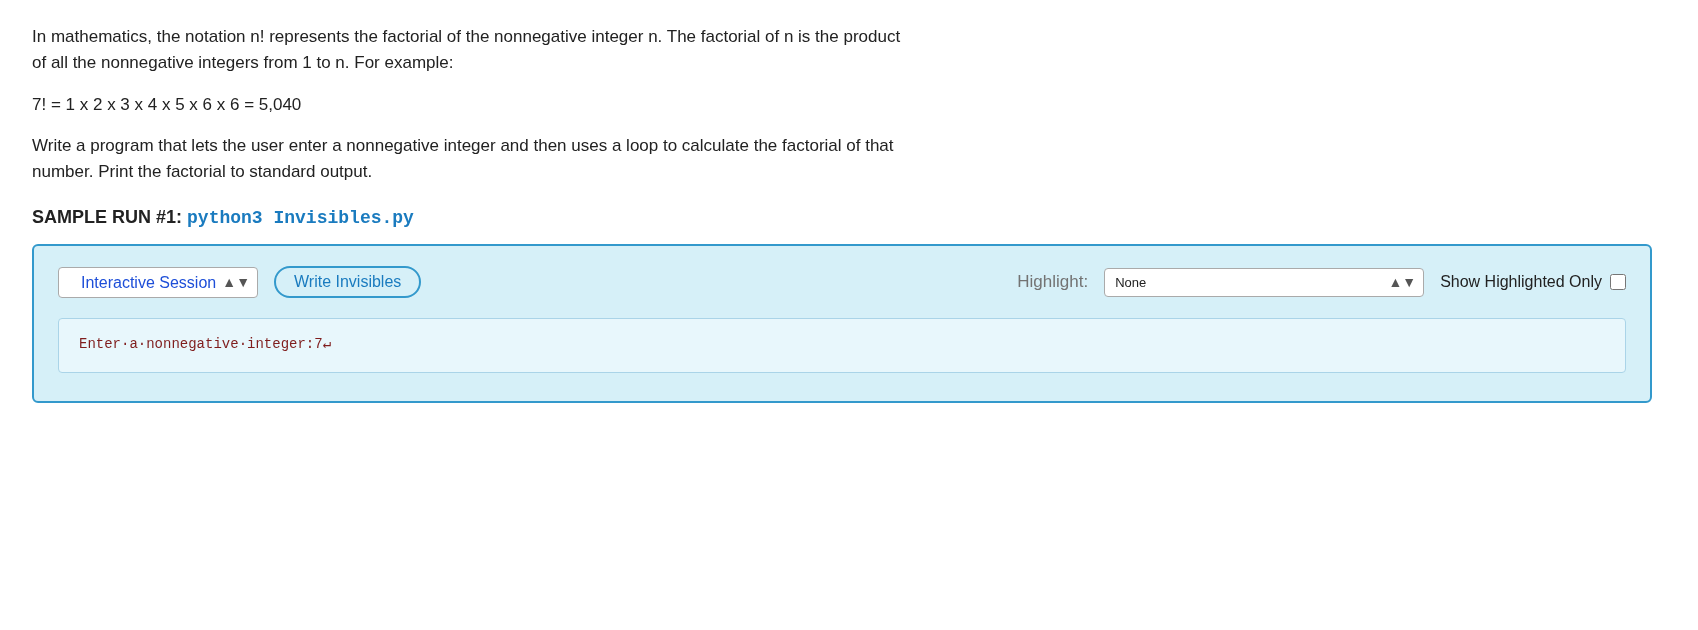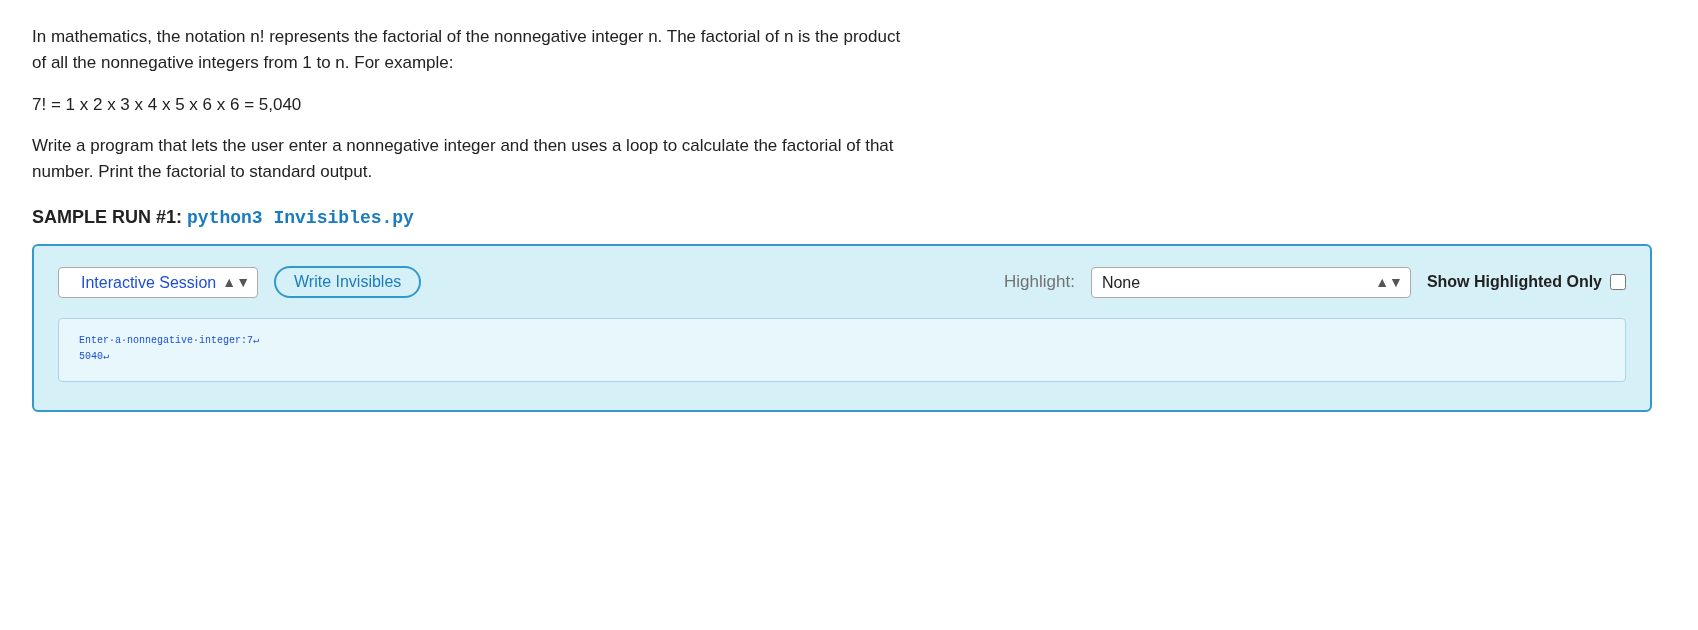--- a/index.html
+++ b/index.html
@@ -113,53 +113,52 @@
       align-items: center;
     }
 
     .highlight-select {
       appearance: none;
       -webkit-appearance: none;
       background: #ffffff;
       border: 1px solid #aaaaaa;
       border-radius: 4px;
       padding: 6px 30px 6px 10px;
-      font-size: 16px;
+      font-size: 13px;
       color: #222;
       cursor: pointer;
       min-width: 320px;
     }
 
     .show-highlighted-wrapper {
       display: flex;
       align-items: center;
       gap: 8px;
       white-space: nowrap;
     }
 
     .show-highlighted-label {
       font-size: 16px;
       color: #222;
-      font-weight: bold;
     }
 
     .show-highlighted-checkbox {
       width: 16px;
       height: 16px;
       cursor: pointer;
     }
 
     .session-output {
       background: #e8f7fc;
       border: 1px solid #aad4e8;
       border-radius: 4px;
       padding: 14px 32px 16px 20px;
       font-family: 'Courier New', Courier, monospace;
-      font-size: 10px;
-      color: #1d4ed8;
+      font-size: 14px;
+      color: #7f1d1d;
       line-height: 1.6;
     }
 
     .output-line {
       white-space: pre;
     }
   </style>
 </head>
 <body>
 
@@ -202,17 +201,16 @@
 
       <div class="show-highlighted-wrapper">
         <span class="show-highlighted-label">Show Highlighted Only</span>
         <input type="checkbox" class="show-highlighted-checkbox" style="">
       </div>
 
     </div>
 
     <div class="session-output">
       <div class="output-line">Enter·a·nonnegative·integer:7↵</div>
-      <div class="output-line">5040↵</div>
     </div>
 
   </div>
 </div>
 
 </body></html>

